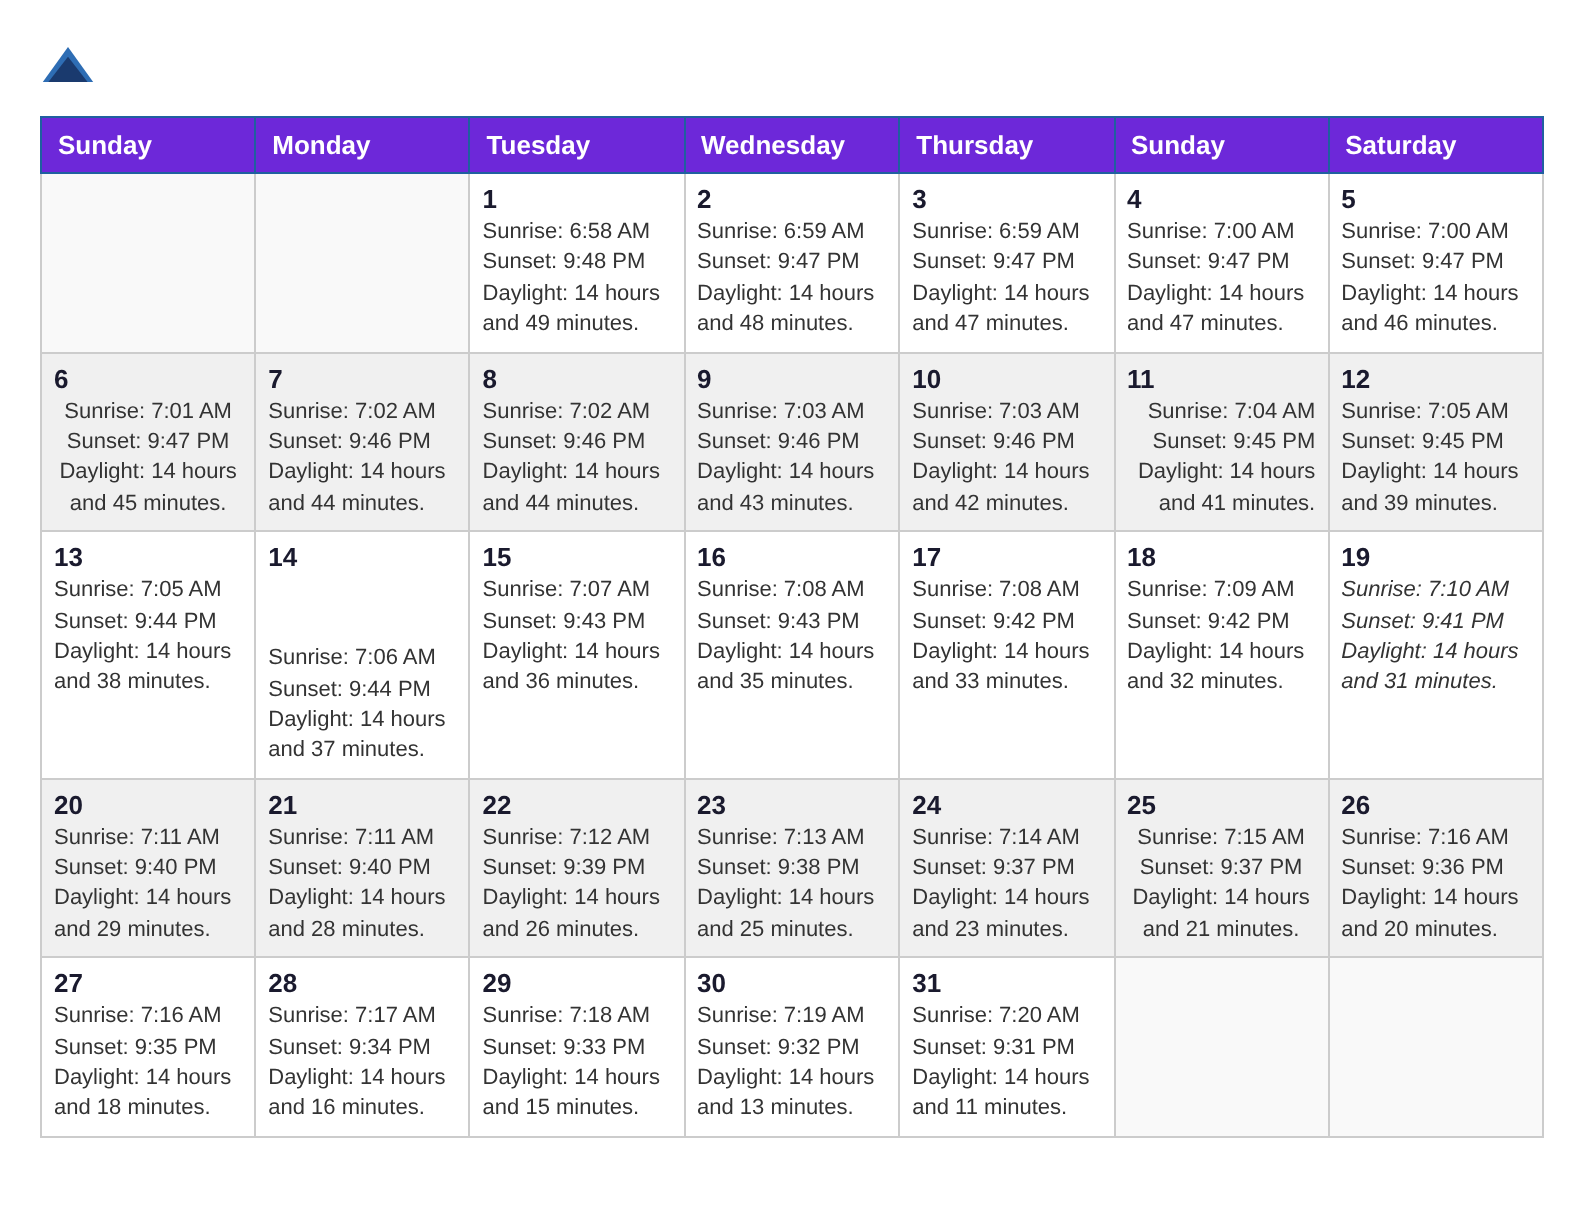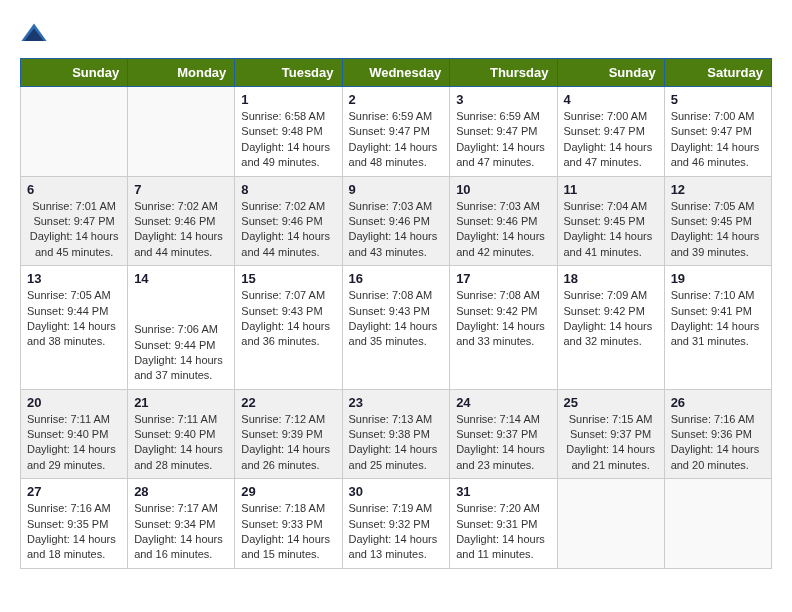--- a/index.html
+++ b/index.html
@@ -47,23 +47,23 @@
     .subtitle {
       font-size: 16px;
       color: #333;
     }
     .calendar {
       width: 100%;
       border-collapse: collapse;
       border: 1px solid #ccc;
     }
     .calendar th {
-      background-color: #4d7c0f;
+      background-color: #6d28d9;
       color: #fff;
-      text-align: right;
+      text-align: left;
       padding: 6px 8px;
       font-size: 13px;
       font-weight: bold;
       border: 1px solid #2060a0;
     }
     .calendar td {
       vertical-align: top;
       padding: 5px 6px;
       border: 1px solid #ccc;
       width: 108px;
@@ -183,21 +183,21 @@
 Daylight: 14 hours and 43 minutes.</div>
         </td>
         <td>
           <span class="day-num">10</span>
           <div class="day-info" style="white-space: pre-line;">Sunrise: 7:03 AM
 Sunset: 9:46 PM
 Daylight: 14 hours and 42 minutes.</div>
         </td>
         <td>
           <span class="day-num">11</span>
-          <div class="day-info" style="white-space: pre-line;">Sunrise: 7:04 AM
+          <div class="day-info" style="white-space: pre-line; text-align: right;">Sunrise: 7:04 AM
 Sunset: 9:45 PM
 Daylight: 14 hours and 41 minutes.</div>
         </td>
         <td>
           <span class="day-num">12</span>
           <div class="day-info" style="white-space: pre-line;">Sunrise: 7:05 AM
 Sunset: 9:45 PM
 Daylight: 14 hours and 39 minutes.</div>
         </td>
       </tr>
@@ -233,21 +233,21 @@
 Daylight: 14 hours and 33 minutes.</div>
         </td>
         <td>
           <span class="day-num">18</span>
           <div class="day-info" style="white-space: pre-line;">Sunrise: 7:09 AM
 Sunset: 9:42 PM
 Daylight: 14 hours and 32 minutes.</div>
         </td>
         <td>
           <span class="day-num">19</span>
-          <div class="day-info" style="white-space: pre-line;">Sunrise: 7:10 AM
+          <div class="day-info" style="white-space: pre-line; font-style: italic;">Sunrise: 7:10 AM
 Sunset: 9:41 PM
 Daylight: 14 hours and 31 minutes.</div>
         </td>
       </tr>
       <tr class="row-shaded">
         <td>
           <span class="day-num">20</span>
           <div class="day-info" style="white-space: pre-line;">Sunrise: 7:11 AM
 Sunset: 9:40 PM
 Daylight: 14 hours and 29 minutes.</div>

